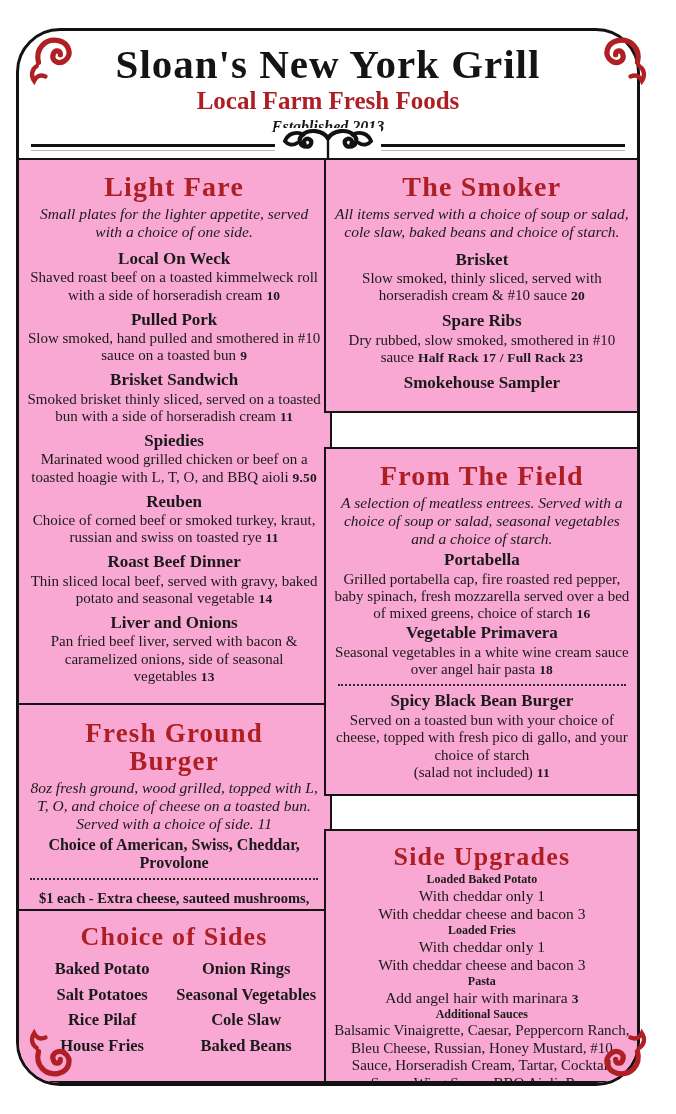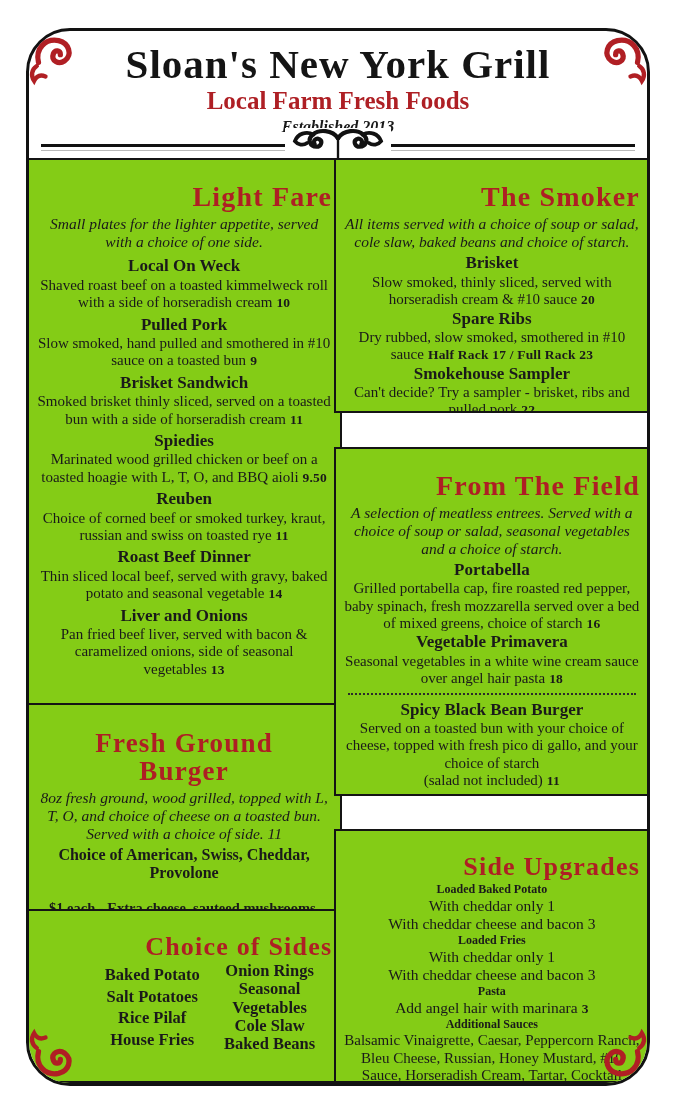--- a/index.html
+++ b/index.html
@@ -1,21 +1,21 @@
 <!DOCTYPE html>
 <html><head>
 <meta charset="utf-8">
 <style>
   html,body{margin:0;padding:0;}
   body{
     width:676px;height:1114px;position:relative;background:#ffffff;
     font-family:"Liberation Serif", serif;color:#1a1a1a;overflow:hidden;
   }
   .frame{
-    position:absolute;left:26px;top:28px;width:624px;height:1058px;
+    position:absolute;left:16px;top:28px;width:624px;height:1058px;
     border:3px solid #121212;border-radius:44px;box-sizing:border-box;
     overflow:hidden;display:flex;flex-direction:column;background:#fff;
   }
   
   .corner{position:absolute;width:56px;height:58px;z-index:9;pointer-events:none;}
   .corner svg{width:100%;height:100%;display:block;}
   .corner.tl{left:28px;top:30px;}
   .corner.tr{right:28px;top:30px;transform:scaleX(-1);}
   .corner.bl{left:28px;bottom:30px;transform:scaleY(-1);}
   .corner.br{right:28px;bottom:30px;transform:scale(-1,-1);}
@@ -35,22 +35,22 @@
     background:#fff;padding:0 5px;line-height:0;
   }
 
   
   .columns{flex:1;display:flex;min-height:0;margin-top:2px;}
   .col{display:flex;flex-direction:column;min-height:0;box-sizing:border-box;}
   .col-left{width:50.2%;}
   .col-right{flex:1;margin-left:-2.5px;gap:36px;}
   .sec{
     border:2.5px solid #141414;box-sizing:border-box;overflow:hidden;
-    display:flex;flex-direction:column;padding:22px 8px;text-align:center;
-    margin:-2.5px -3px 0 -3px;background:#84cc16;align-items:flex-end;
+    display:flex;flex-direction:column;padding:12px 8px;text-align:center;
+    margin:-2.5px -3px 0 -3px;background:#f9a8d4;
   }
   .col .sec:first-child{margin-top:0;}
   .sec-lightfare{height:547px;}
   .sec-burger{height:209px;}
   .sec-sides{flex:1;}
   .sec-smoker{height:255px;}
   .sec-field{height:349px;}
   .sec-upgrades{flex:1;}
 
   .sec-title{
@@ -220,21 +220,20 @@
           <div class="mi">
             <div class="mi-name">Brisket</div>
             <div class="mi-desc"><span>Slow smoked, thinly sliced, served with horseradish cream &amp; #10 sauce</span><span class="price">20</span></div>
           </div>
           <div class="mi">
             <div class="mi-name">Spare Ribs</div>
             <div class="mi-desc"><span>Dry rubbed, slow smoked, smothered in #10 sauce</span><span class="price">Half Rack 17 / Full Rack 23</span></div>
           </div>
           <div class="mi">
             <div class="mi-name">Smokehouse Sampler</div>
-            <div class="mi-desc"><span>Can't decide? Try a sampler - brisket, ribs and pulled pork</span><span class="price">22</span></div>
           </div>
         </div>
       </section>
 
       <section class="sec sec-field">
         <div class="sec-title">From The Field</div>
         <div class="sec-note">A selection of meatless entrees. Served with a choice of soup or salad, seasonal vegetables and a choice of starch.</div>
         <div class="sec-body">
           <div class="mi">
             <div class="mi-name">Portabella</div>

